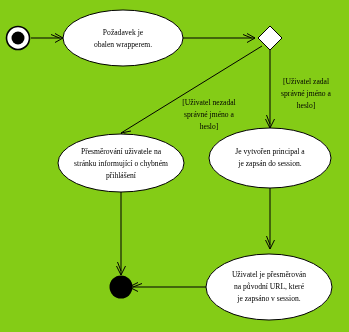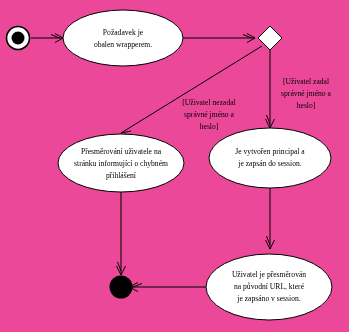--- a/index.html
+++ b/index.html
@@ -7,21 +7,21 @@
     padding: 0;
     background: #ffffff;
   }
   body {
     font-family: "Liberation Serif", "DejaVu Serif", serif;
   }
   #diagram-canvas {
     position: relative;
     width: 349px;
     height: 332px;
-    background: #ec4899;
+    background: #84cc16;
     overflow: hidden;
   }
   #diagram-svg {
     position: absolute;
     top: 0;
     left: 0;
     width: 349px;
     height: 332px;
   }
   .node-ellipse {

